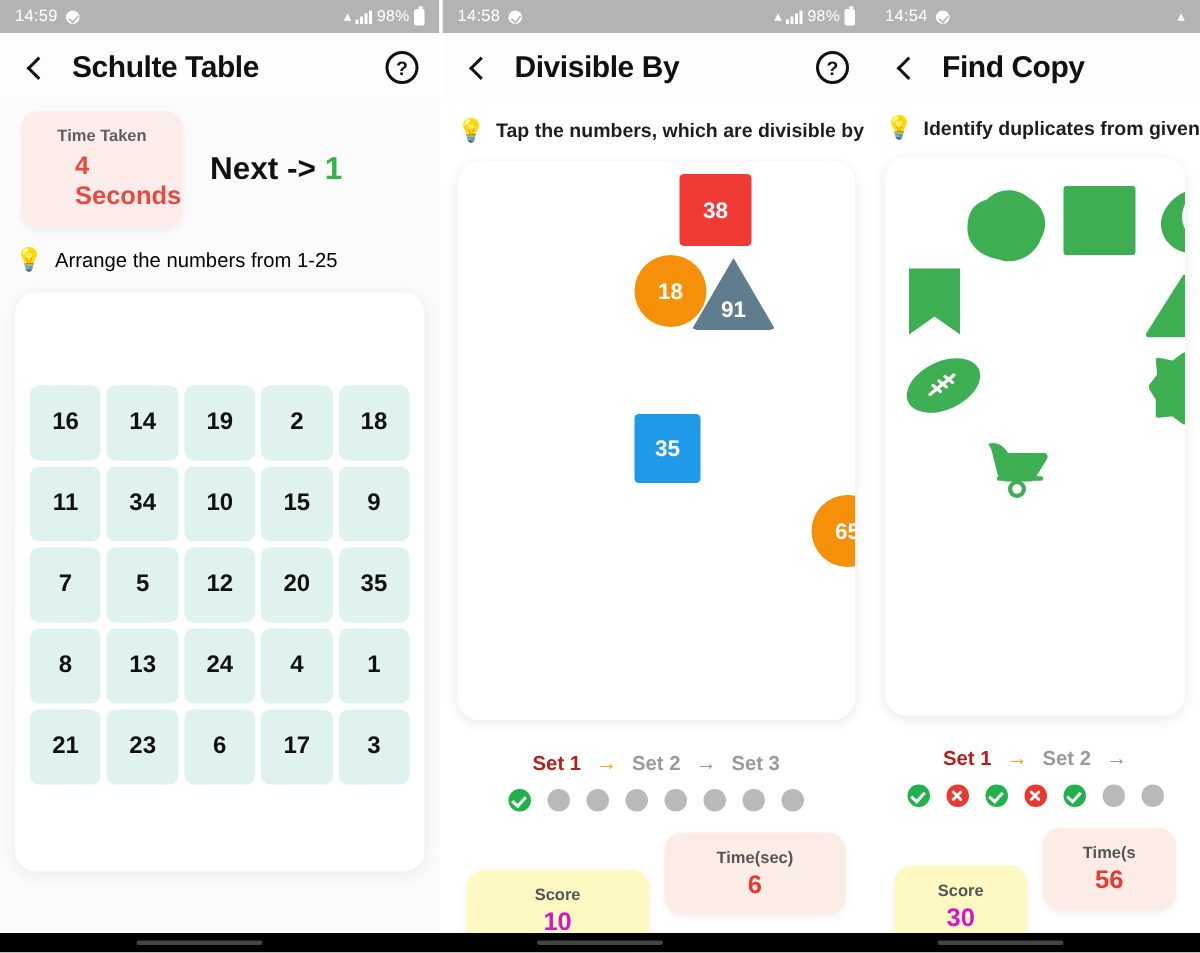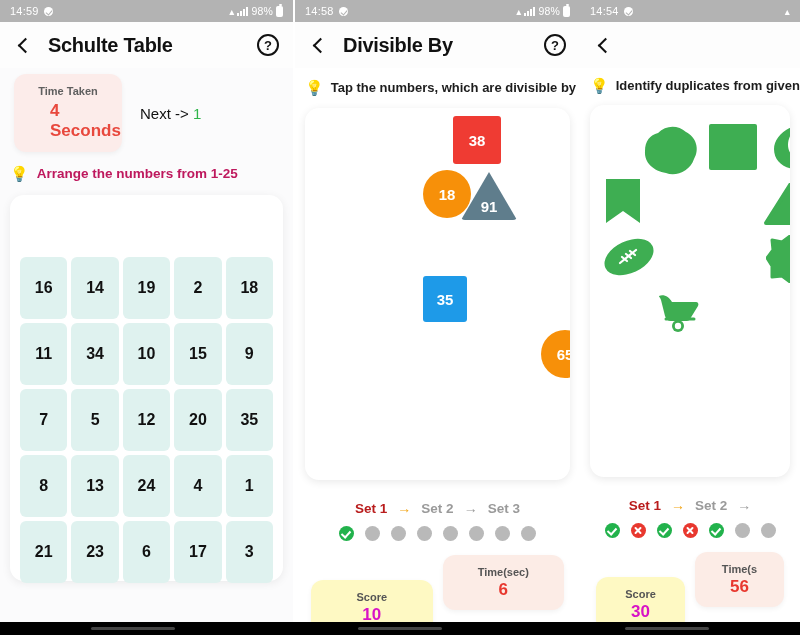--- a/index.html
+++ b/index.html
@@ -56,34 +56,34 @@
 
   
   .s1-top { display:flex; align-items:center; padding:6px 14px 0 14px; gap:18px; }
   .time-card {
     background:#fcecea; border-radius:12px; width:108px; height:78px;
     display:flex; flex-direction:column; align-items:center; justify-content:center;
     box-shadow:0 2px 5px rgba(0,0,0,.05);
   }
   .time-card .lbl { font-size:11px; color:#5f5f5f; font-weight:600; margin-bottom:4px;}
   .time-card .val { font-size:17px; color:#e8483d; font-weight:700;margin-left:36px; }
-  .next-wrap { font-size:15px; font-weight:400; color:#111; white-space:nowrap; }
+  .next-wrap { font-size:21px; font-weight:700; color:#111; white-space:nowrap; }
   .next-wrap .num { color:#2fb54a; }
 
   .hint-row { display:flex; align-items:center; gap:8px; padding:14px 14px 0 10px; }
   .bulb { font-size:15px; line-height:1; }
-  .hint-text { font-size:13.5px; font-weight:700; color:#be185d; white-space:nowrap;}
+  .hint-text { font-size:13.5px; font-weight:400; color:#000000; white-space:nowrap;}
 
   .board {
     margin:14px 10px 0 10px; background:#ffffff; border-radius:14px;
     box-shadow:0 2px 10px rgba(0,0,0,.07); height:386px; padding:62px 10px 10px 10px;
   }
   .grid { display:grid; grid-template-columns:repeat(5,1fr); gap:4px; }
   .cell {
-    background:#dff2ef; border-radius:6px; height:62px;
+    background:#dff2ef; border-radius:6px; height:50px;
     display:flex; align-items:center; justify-content:center;
     font-size:16px; font-weight:700; color:#111; cursor:pointer;
   }
 
   
   .hint-row2 { display:flex; align-items:center; gap:7px; padding:10px 12px 0 10px; }
   .hint-text2 { font-size:13px; font-weight:600; color:#1d1d1d; white-space:nowrap; }
   .hint-text2 .accent { color:#2196f3; font-size:16px; font-weight:600; }
 
   .playcard {
@@ -304,20 +304,21 @@
         <span>14:54</span>
         <span class="sb-dot"></span>
       </div>
       <div class="sb-right">
         <span class="wifi">▴</span>
       </div>
     </div>
 
     <div class="appbar">
       <div class="back-chevron"></div>
+      <div class="apptitle">Find Copy</div>
     </div>
 
     <div class="hint-row2">
       <span class="bulb">💡</span>
       <span class="hint-text2">Identify duplicates from given ic</span>
     </div>
 
     <div class="playcard">
 
       <span class="sh" style="left:52px;top:20px;">

